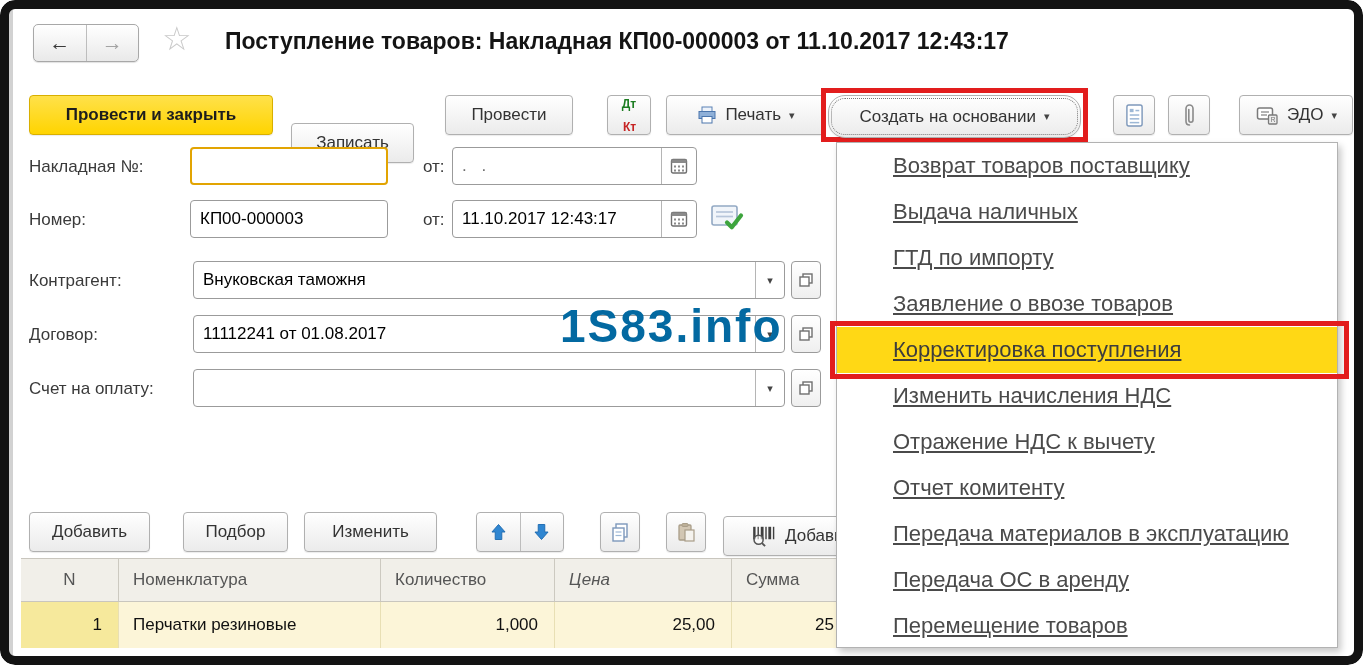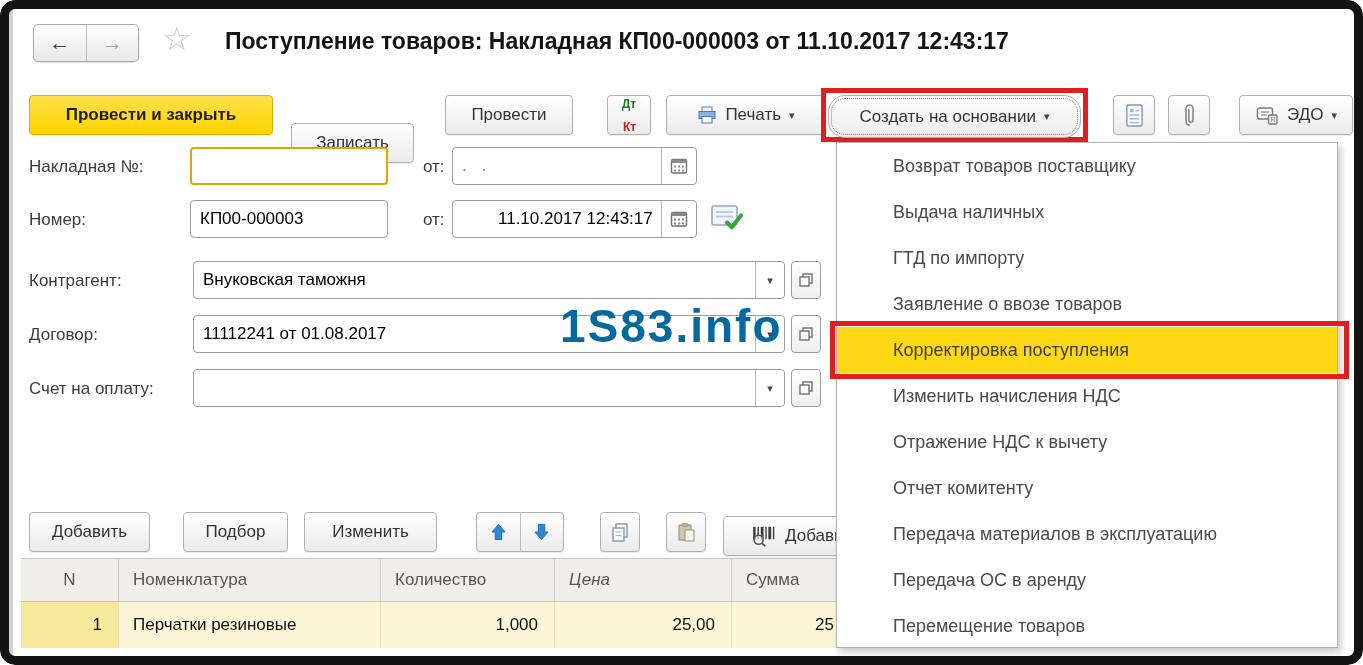--- a/index.html
+++ b/index.html
@@ -37,21 +37,21 @@
   .field .cal{width:34px;}
   .field .cbx{width:28px;}
   .placeholder{color:#6e6e6e;letter-spacing:5px;}
   .sq-btn{position:absolute;width:30px;height:38px;background:linear-gradient(#fff,#efefef);border:1px solid #9b9b9b;border-radius:4px;display:flex;align-items:center;justify-content:center;box-sizing:border-box;}
   .doccheck{position:absolute;}
 
   .watermark{position:absolute;left:560px;top:299px;font-size:46px;font-weight:700;color:#0369a1;z-index:6;letter-spacing:2px;}
 
   
   .menu{position:absolute;left:836px;top:142px;width:502px;height:506px;background:#fff;border:1px solid #b2b2b2;box-shadow:3px 4px 7px rgba(0,0,0,.22);z-index:20;box-sizing:border-box;}
-  .menu-item{height:46px;display:flex;align-items:center;padding-left:56px;font-size:18px;color:#4a4a4a;position:relative;white-space:nowrap;}
+  .menu-item{height:46px;display:flex;align-items:center;padding-left:56px;font-size:22px;color:#4a4a4a;position:relative;white-space:nowrap;text-decoration:underline;}
   .menu-item.hl{background:#ffd815;color:#3d3d3d;}
   .hl-frame{position:absolute;left:-7px;right:-12px;top:-6px;bottom:-6px;border:5px solid #e21d1d;pointer-events:none;z-index:5;}
 
   
   .ico-btn{padding:0;}
   .updown{position:absolute;left:476px;top:512px;width:88px;height:40px;display:flex;border:1px solid #b0b0b0;border-radius:4px;background:linear-gradient(#fff,#ebebeb);box-shadow:0 1px 1px rgba(0,0,0,.08);box-sizing:border-box;}
   .udhalf{flex:1;display:flex;align-items:center;justify-content:center;}
   .udhalf.up{border-right:1px solid #bdbdbd;}
 
   .thead{position:absolute;left:21px;top:558px;height:44px;background:#f1efe9;border-top:1px solid #c9c6be;border-bottom:1px solid #c9c6be;display:flex;z-index:3;box-sizing:border-box;}
@@ -161,21 +161,21 @@
           </g>
         </svg>
       </span>
   </div>
 
   <div class="flabel" style="left:29px;top:210px;">Номер:</div>
   <div class="field" style="left:190px;top:200px;width:198px;">
       <span class="val">КП00-000003</span>
     </div>
   <div class="flabel" style="left:423px;top:210px;">от:</div>
-  <div class="field" style="left:452px;top:200px;width:245px;padding-left:36px;">
+  <div class="field" style="left:452px;top:200px;width:245px;">
     <span class="val">11.10.2017 12:43:17</span>
     <span class="tailbtn cal">
         <svg width="18" height="18" viewBox="0 0 18 18">
           <rect x="1.5" y="2.5" width="15" height="13.5" rx="1.5" fill="#fff" stroke="#6f6f6f" stroke-width="1.4"></rect>
           <rect x="1.5" y="2.5" width="15" height="3.5" fill="#8a8a8a"></rect>
           <g fill="#8a8a8a">
             <rect x="4" y="8.5" width="2" height="2"></rect>
             <rect x="8" y="8.5" width="2" height="2"></rect>
             <rect x="12" y="8.5" width="2" height="2"></rect>
             <rect x="4" y="12.5" width="2" height="2"></rect>

